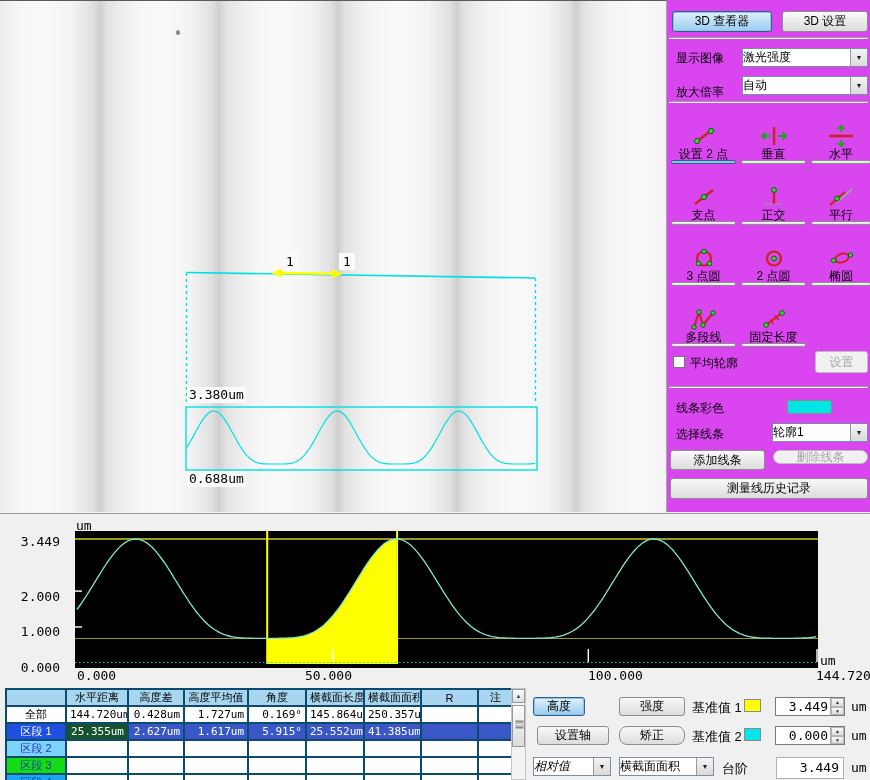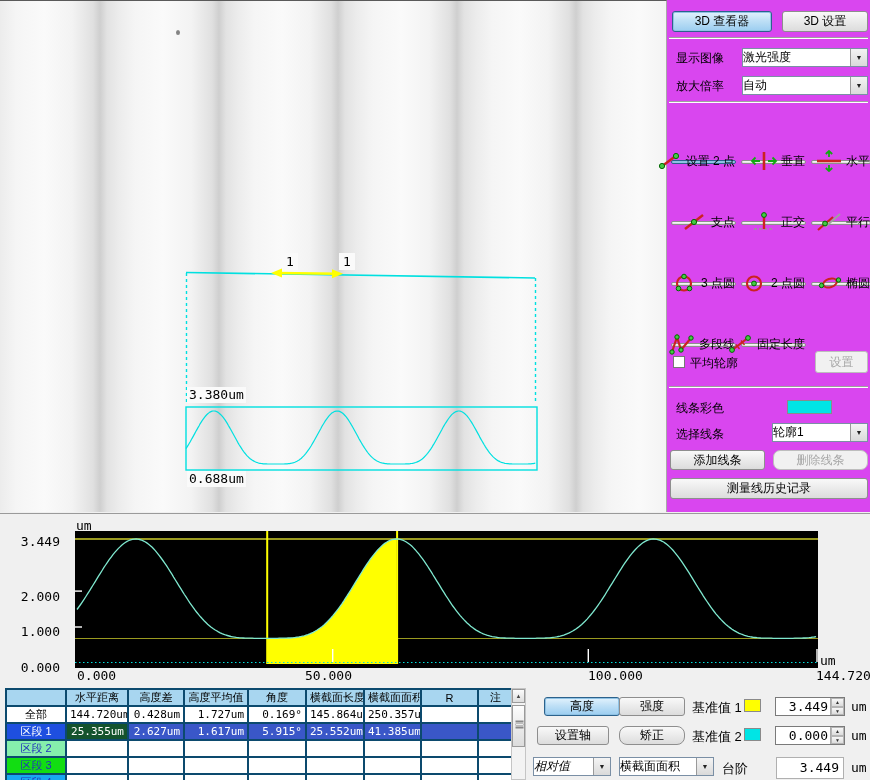--- a/index.html
+++ b/index.html
@@ -49,21 +49,21 @@
   .dd-arrow {
     width:17px; height:100%; display:flex; align-items:center; justify-content:center;
     background:linear-gradient(#f4f4f4,#dadada); border-left:1px solid #9a9a9a; font-size:7px; color:#222;
   }
   #tool-grid {
     position:absolute; left:4px; top:112px; width:196px;
     display:grid; grid-template-columns:65px 65px 60px; grid-auto-rows:50px; column-gap:5px; row-gap:11px;
   }
   .tool-btn {
     border:1px solid #8e8e8e; border-radius:3px; background:linear-gradient(#fafafa,#ededed 55%,#dadada);
-    display:flex; flex-direction:row; align-items:center; justify-content:flex-end; padding-bottom:2px;margin-top:48px;
+    display:flex; flex-direction:column; align-items:center; justify-content:flex-end; padding-bottom:2px;margin-top:48px;
   }
   .tool-btn.selected { background:linear-gradient(#e7f4fd,#c7e5f8 55%,#a5d3f1); border-color:#2c628c; box-shadow:inset 0 0 0 1px #8fc2e4; }
   .tool-icon { height:24px; display:flex; align-items:center; justify-content:center; }
   .tool-label { font-size:12px; color:#000; line-height:14px; white-space:nowrap; }
   #avg-checkbox { position:absolute; left:6px; top:356px; width:12px; height:12px; background:#fff; border:1px solid #777; }
   #swatch-line-color { position:absolute; left:120px; top:400px; width:45px; height:14px; background:#00e5e5; border:1px solid #8a8a8a; }
 
   
   #chart-area { position:absolute; left:0; top:513px; width:870px; height:173px; background:#f0f0f0; border-top:1px solid #9a9a9a; }
   #plot { position:absolute; left:75px; top:17px; width:743px; height:137px; background:#000; }
@@ -123,21 +123,21 @@
   <div id="right-panel">
     <div class="btn blue-sel" style="position:absolute; left:5px; top:11px; width:100px; height:21px;">3D 查看器</div>
     <div class="btn" style="position:absolute; left:115px; top:11px; width:86px; height:21px;">3D 设置</div>
     <div class="hsep" style="top:37px;"></div>
 
     <div class="panel-label" style="left:9px; top:50px;">显示图像</div>
     <div class="dropdown" style="left:75px; top:48px; width:126px;">
       <span class="dd-val">激光强度</span>
       <span class="dd-arrow">▼</span>
     </div>
-    <div class="panel-label" style="left:9px; top:78px;">放大倍率</div>
+    <div class="panel-label" style="left:9px; top:84px;">放大倍率</div>
     <div class="dropdown" style="left:75px; top:76px; width:126px;">
       <span class="dd-val">自动</span>
       <span class="dd-arrow">▼</span>
     </div>
     <div class="hsep" style="top:101px;"></div>
 
     <div id="tool-grid">
         <div class="tool-btn selected">
           <span class="tool-icon">
             <svg width="34" height="22">
@@ -259,21 +259,21 @@
     <div class="hsep" style="top:386px;"></div>
 
     <div class="panel-label" style="left:9px; top:400px;">线条彩色</div>
     <div id="swatch-line-color"></div>
     <div class="panel-label" style="left:9px; top:426px;">选择线条</div>
     <div class="dropdown" style="left:105px; top:423px; width:96px;">
       <span class="dd-val">轮廓1</span>
       <span class="dd-arrow">▼</span>
     </div>
     <div class="btn" style="position:absolute; left:3px; top:450px; width:95px; height:20px;">添加线条</div>
-    <div class="btn disabled" style="position:absolute; left:106px; top:450px; width:95px; height:20px;border-radius:7px;">删除线条</div>
+    <div class="btn disabled" style="position:absolute; left:106px; top:450px; width:95px; height:14px;border-radius:7px;">删除线条</div>
     <div class="btn" style="position:absolute; left:3px; top:478px; width:198px; height:21px;">测量线历史记录</div>
   </div>
 
   <div id="chart-area">
     <div class="axis-label" style="left:76px; top:5px;">um</div>
     <div class="axis-label y-tick-label" style="left:20px; top:21px;">3.449</div>
     <div class="axis-label y-tick-label" style="left:20px; top:76px;">2.000</div>
     <div class="axis-label y-tick-label" style="left:20px; top:111px;">1.000</div>
     <div class="axis-label y-tick-label" style="left:20px; top:147px;">0.000</div>
     <div id="plot">
@@ -332,21 +332,21 @@
             <td class="num" style="background: #14532d; color: rgb(255, 255, 255); text-align: right;">25.355um</td>
             <td class="num" style="background: rgb(58, 87, 200); color: rgb(255, 255, 255);">2.627um</td>
             <td class="num" style="background: rgb(58, 87, 200); color: rgb(255, 255, 255);">1.617um</td>
             <td class="num" style="background: rgb(58, 87, 200); color: rgb(255, 255, 255); margin-top: 45px;">5.915°</td>
             <td class="num" style="background: rgb(58, 87, 200); color: rgb(255, 255, 255);">25.552um</td>
             <td class="num" style="background: rgb(58, 87, 200); color: rgb(255, 255, 255);">41.385um2</td>
             <td class="num" style="background: rgb(58, 87, 200); color: rgb(255, 255, 255);"></td>
             <td class="num" style="background: rgb(58, 87, 200); color: rgb(255, 255, 255);"></td>
           </tr>
           <tr>
-            <td class="rowlabel" style="background: #86efac; color: rgb(34, 51, 187);">区段 2</td>
+            <td class="rowlabel" style="background: #7dd3fc; color: rgb(34, 51, 187);">区段 2</td>
             <td class="num"></td>
             <td class="num"></td>
             <td class="num"></td>
             <td class="num"></td>
             <td class="num"></td>
             <td class="num"></td>
             <td class="num"></td>
             <td class="num"></td>
           </tr>
           <tr>
@@ -371,21 +371,21 @@
             <td class="num"></td>
             <td class="num"></td>
           </tr>
         </tbody>
     </table>
     <div id="tbl-scrollbar">
       <div id="sb-up">▲</div>
       <div id="sb-thumb"></div>
     </div>
 
-    <div class="btn blue-sel ctl-btn" style="left:544px; top:11px; width:76px;">高度</div>
+    <div class="btn blue-sel ctl-btn" style="left:533px; top:11px; width:52px;">高度</div>
     <div class="btn ctl-btn" style="left:619px; top:11px; width:66px;">强度</div>
     <div class="ctl-label" style="left:692px; top:13px;">基准值 1</div>
     <div class="swatch" style="left:744px; top:13px; background:#ffff00;"></div>
     <div class="spinner" style="left:775px; top:11px;">
       <span class="spin-val">3.449</span>
       <span class="spin-btns">
           <div>▲</div>
           <div>▼</div>
         </span>
     </div>

